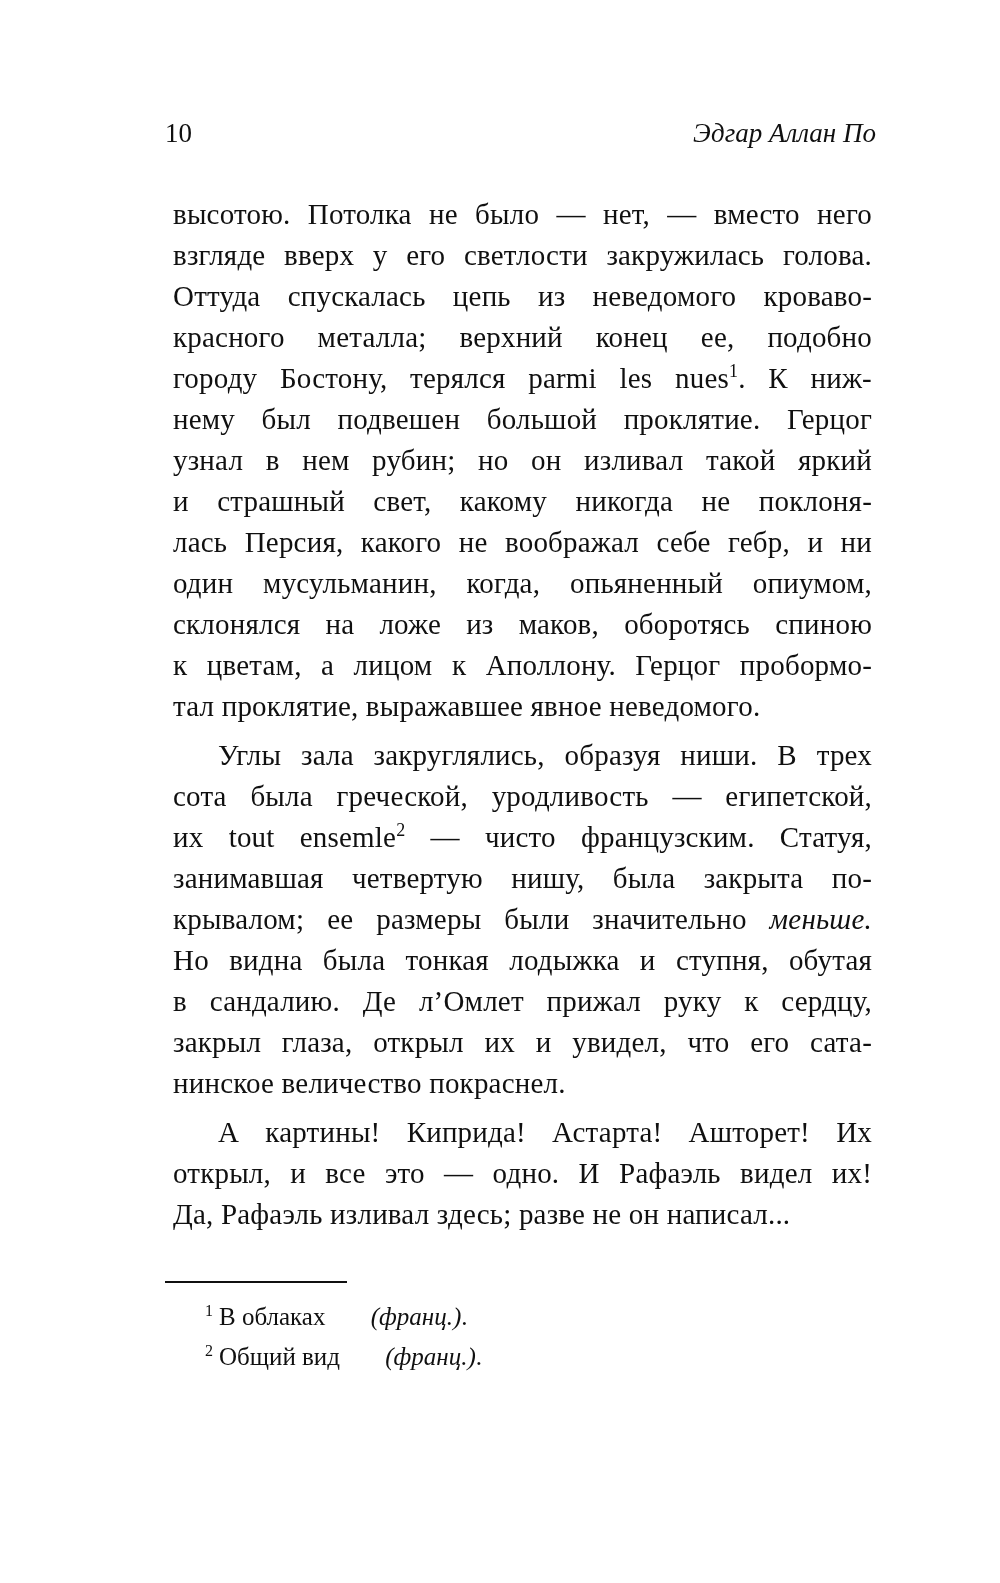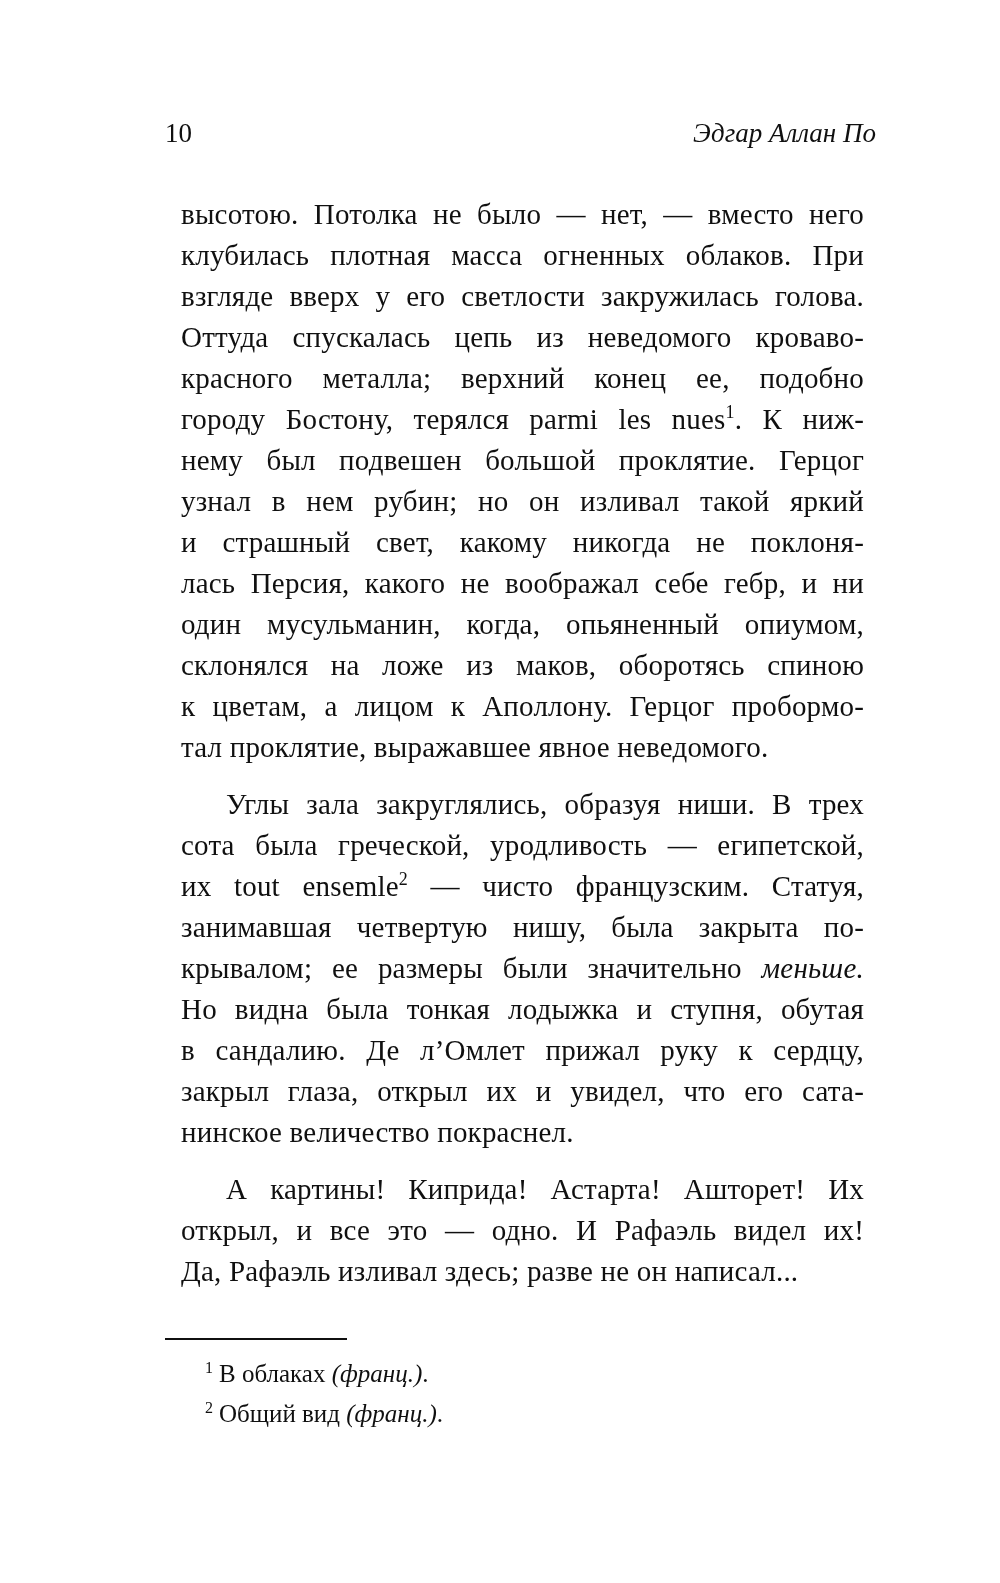--- a/index.html
+++ b/index.html
@@ -29,21 +29,21 @@
   .page-number {
     font-style: normal;
   }
   .running-head {
     font-style: italic;
   }
   .text-block {
     width: 715px;
   }
   .paragraph {
-    margin: 16px;
+    margin: 8px;
   }
   .line {
     font-size: 29px;
     line-height: 41px;
     text-align: justify;
     text-align-last: justify;
     white-space: normal;
     letter-spacing: 0.2px;
   }
   .line.last {
@@ -68,41 +68,41 @@
     height: 0;
     border-top: 2px solid #101010;
     margin-bottom: 14px;
   }
   .footnote-line {
     font-size: 25px;
     line-height: 40px;
     padding-left: 40px;
   }
   .footnote-line em {
+    margin-left: 39px;
   }
   .footnote-line sup {
     font-size: 0.64em;
     line-height: 0;
     vertical-align: super;
     margin-right: 6px;
   }
 </style>
 </head>
 <body>
 
 <div class="page">
   <div class="page-header">
     <span class="page-number">10</span>
     <span class="running-head">Эдгар Аллан По</span>
   </div>
 
   <div class="text-block">
       <div class="paragraph">
         <div class="line"><span>высотою. Потолка не было — нет, — вместо него</span></div>
-        <div class="line"><span>клубилась плотная масса огненных облаков. При</span></div>
         <div class="line"><span>взгляде вверх у его светлости закружилась голова.</span></div>
         <div class="line"><span>Оттуда спускалась цепь из неведомого кроваво-</span></div>
         <div class="line"><span>красного металла; верхний конец ее, подобно</span></div>
         <div class="line"><span>городу Бостону, терялся parmi les nues</span><sup>1</sup><span>. К ниж-</span></div>
         <div class="line"><span>нему был подвешен большой проклятие. Герцог</span></div>
         <div class="line"><span>узнал в нем рубин; но он изливал такой яркий</span></div>
         <div class="line"><span>и страшный свет, какому никогда не поклоня-</span></div>
         <div class="line"><span>лась Персия, какого не воображал себе гебр, и ни</span></div>
         <div class="line"><span>один мусульманин, когда, опьяненный опиумом,</span></div>
         <div class="line"><span>склонялся на ложе из маков, оборотясь спиною</span></div>

